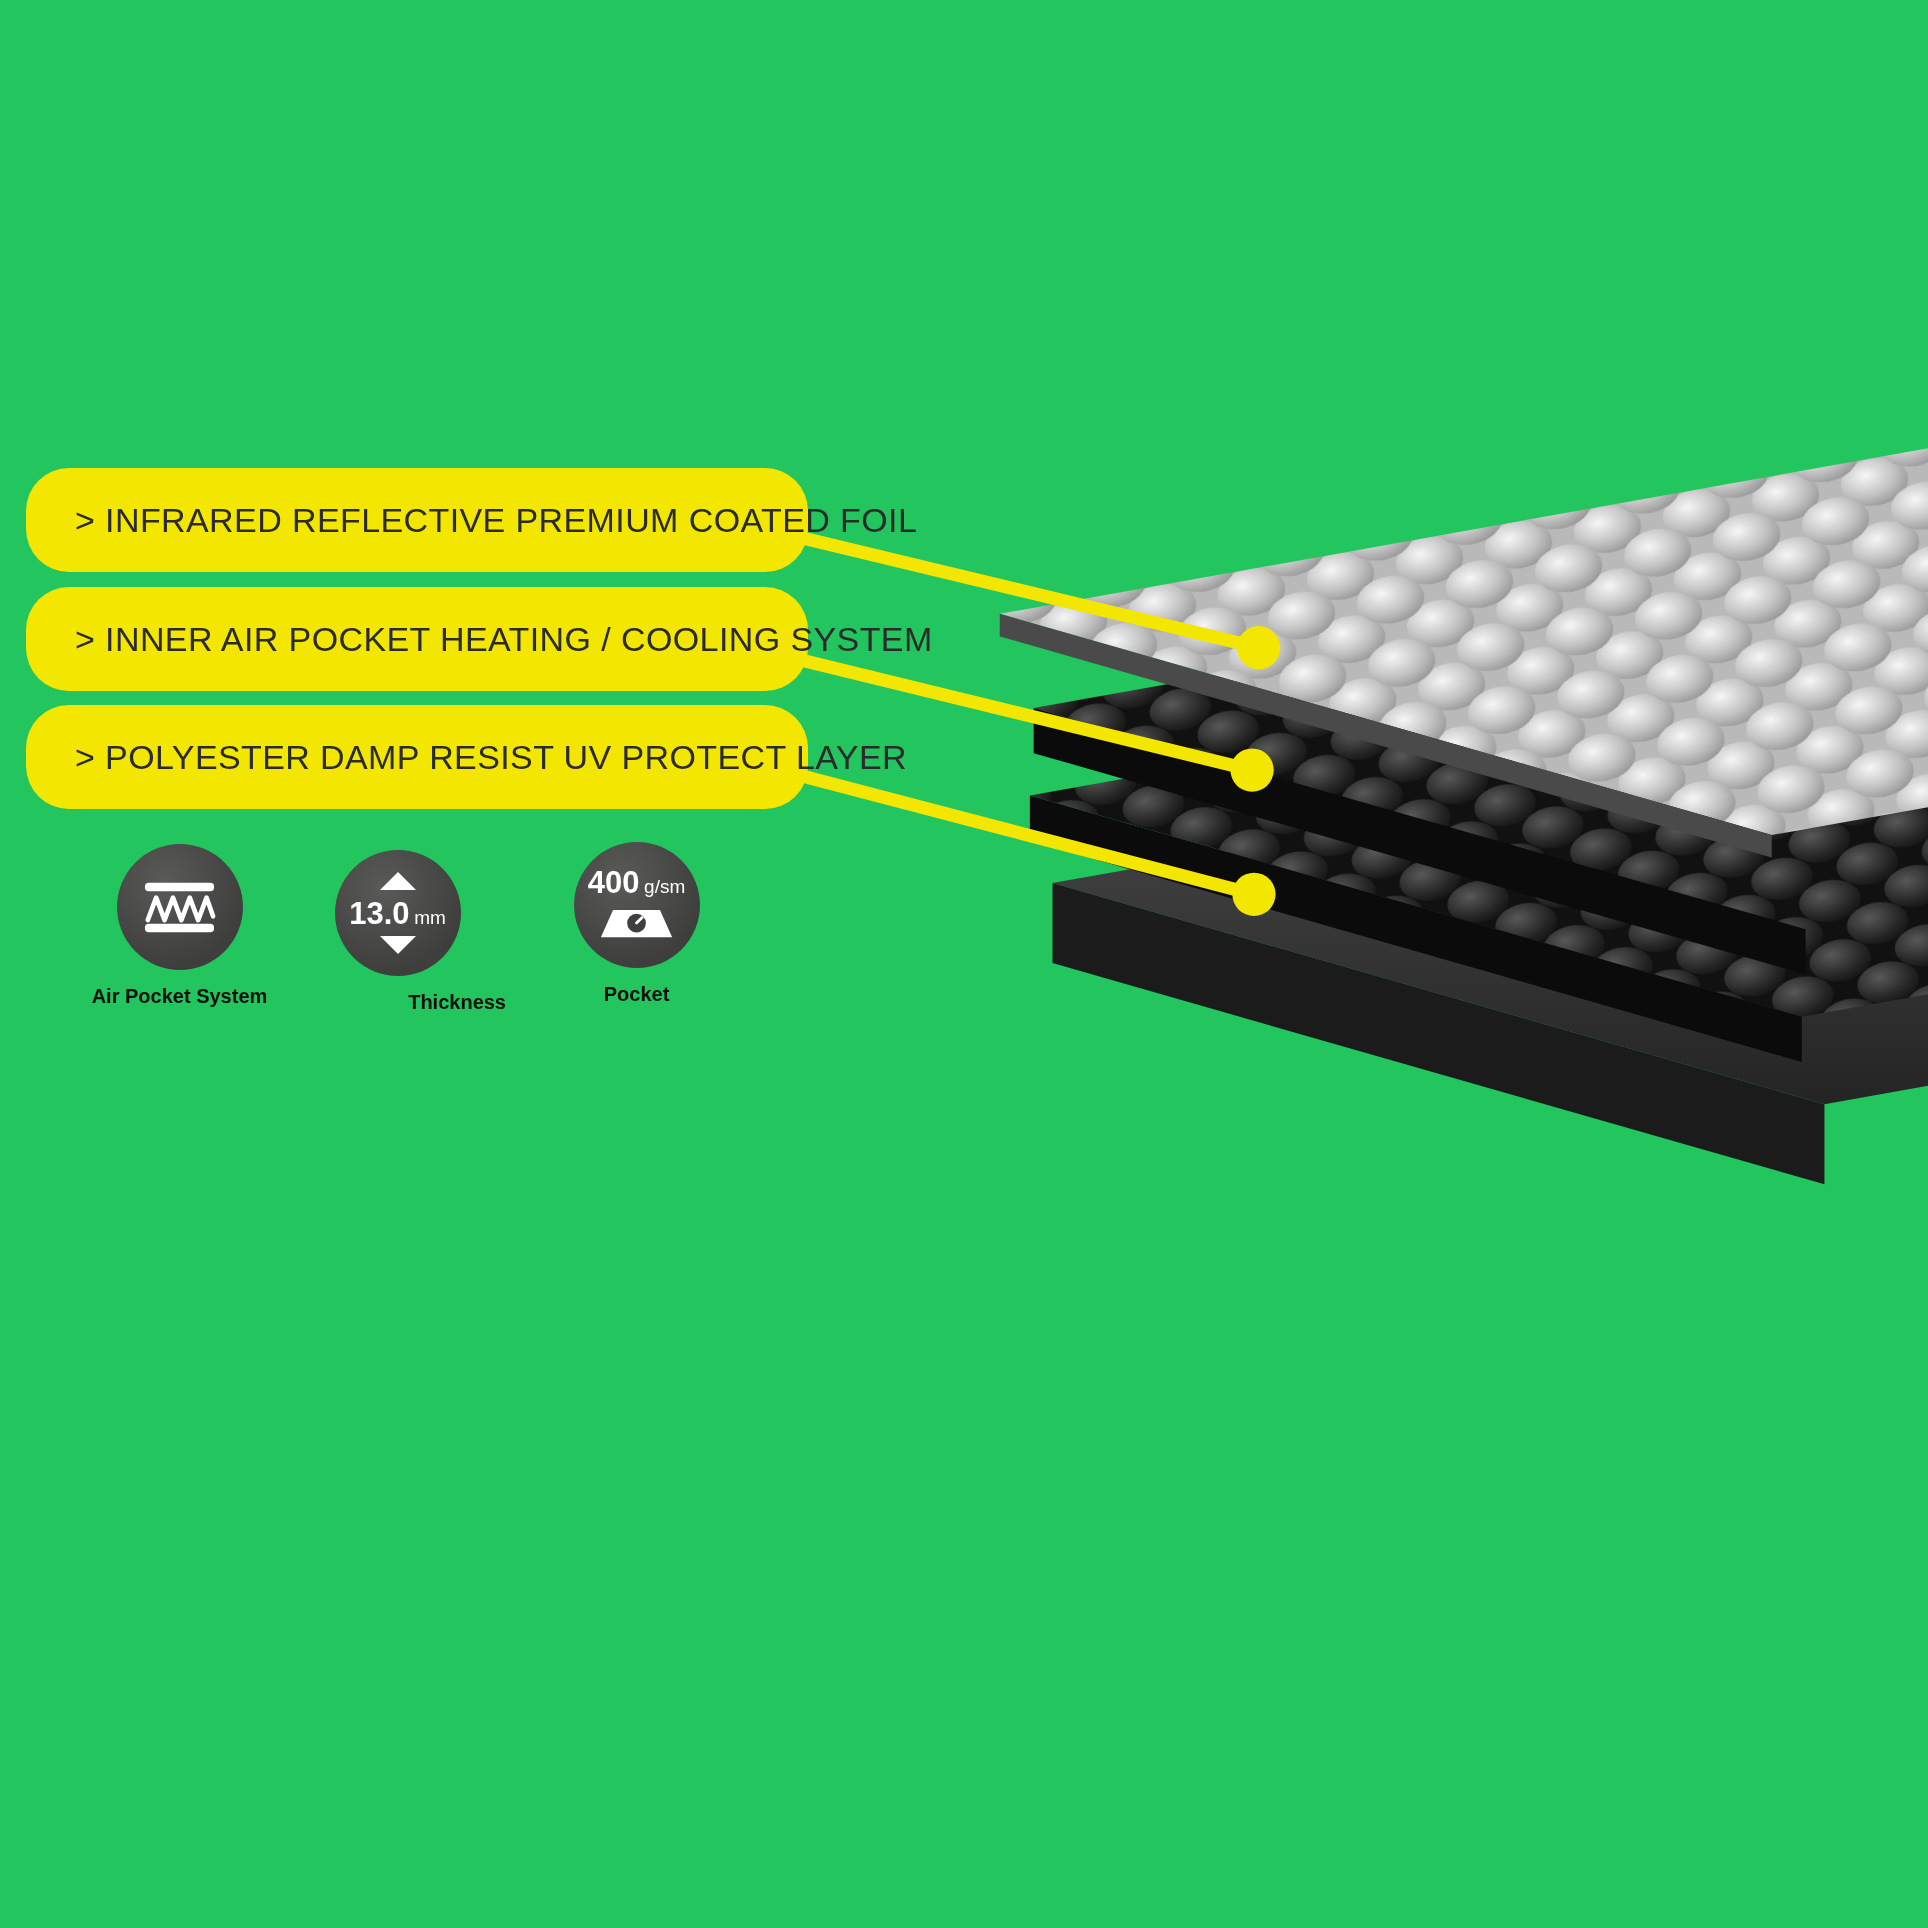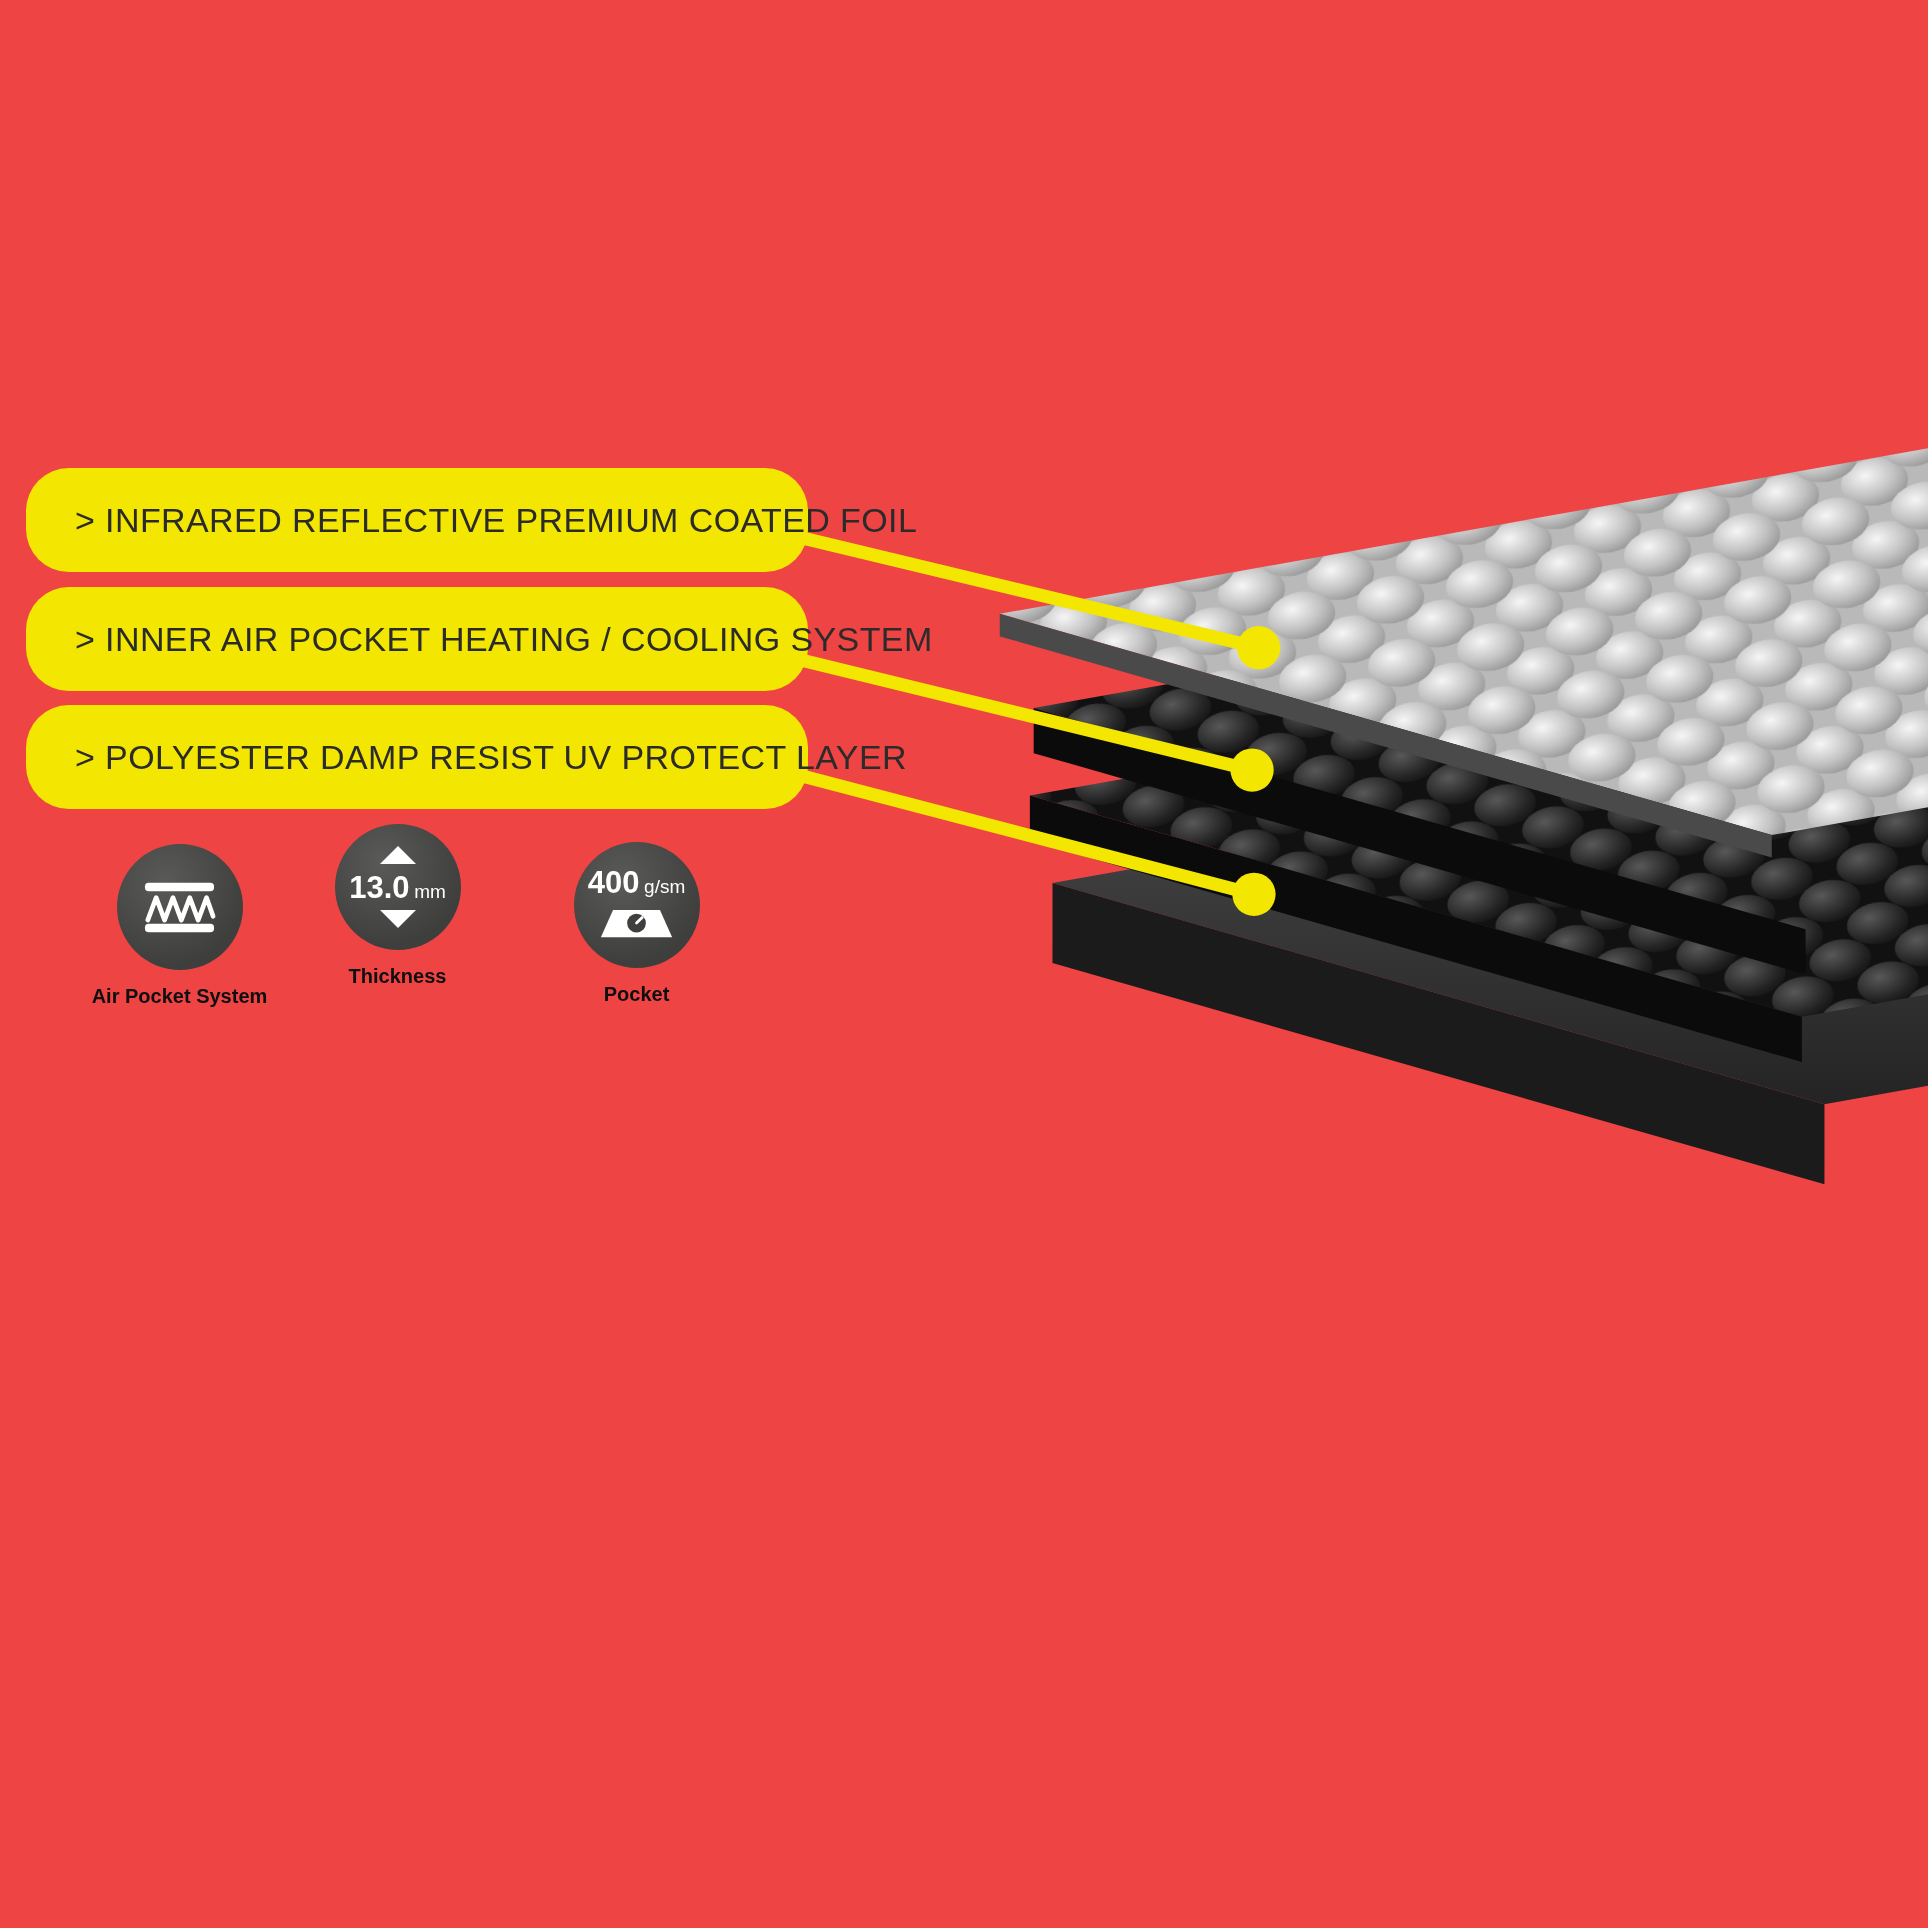--- a/index.html
+++ b/index.html
@@ -5,21 +5,21 @@
   html, body {
     margin: 0;
     padding: 0;
     background: #ffffff;
     font-family: "Liberation Sans", sans-serif;
   }
   .stage {
     position: relative;
     width: 1928px;
     height: 1928px;
-    background: #ef4444;
+    background: #22c55e;
     overflow: hidden;
   }
   svg.overlay {
     position: absolute;
     left: 0;
     top: 0;
   }
   
   .pill {
     position: absolute;
@@ -43,21 +43,21 @@
   .pill-3 { top: 705px; }
 
   
   .feature {
     position: absolute;
     width: 217px;
     text-align: center;
     z-index: 3;
   }
   .feature-1 { left: 71px;  top: 844px; }
-  .feature-2 { left: 289px; top: 824px; }
+  .feature-2 { left: 289px; top: 850px; text-align: right; }
   .feature-3 { left: 528px; top: 842px; }
   .circle {
     width: 126px;
     height: 126px;
     margin: 0 auto;
     border-radius: 50%;
     background: radial-gradient(circle at 38% 30%, #5a5a58, #3e3e3d 72%);
     display: flex;
     flex-direction: column;
     align-items: center;

